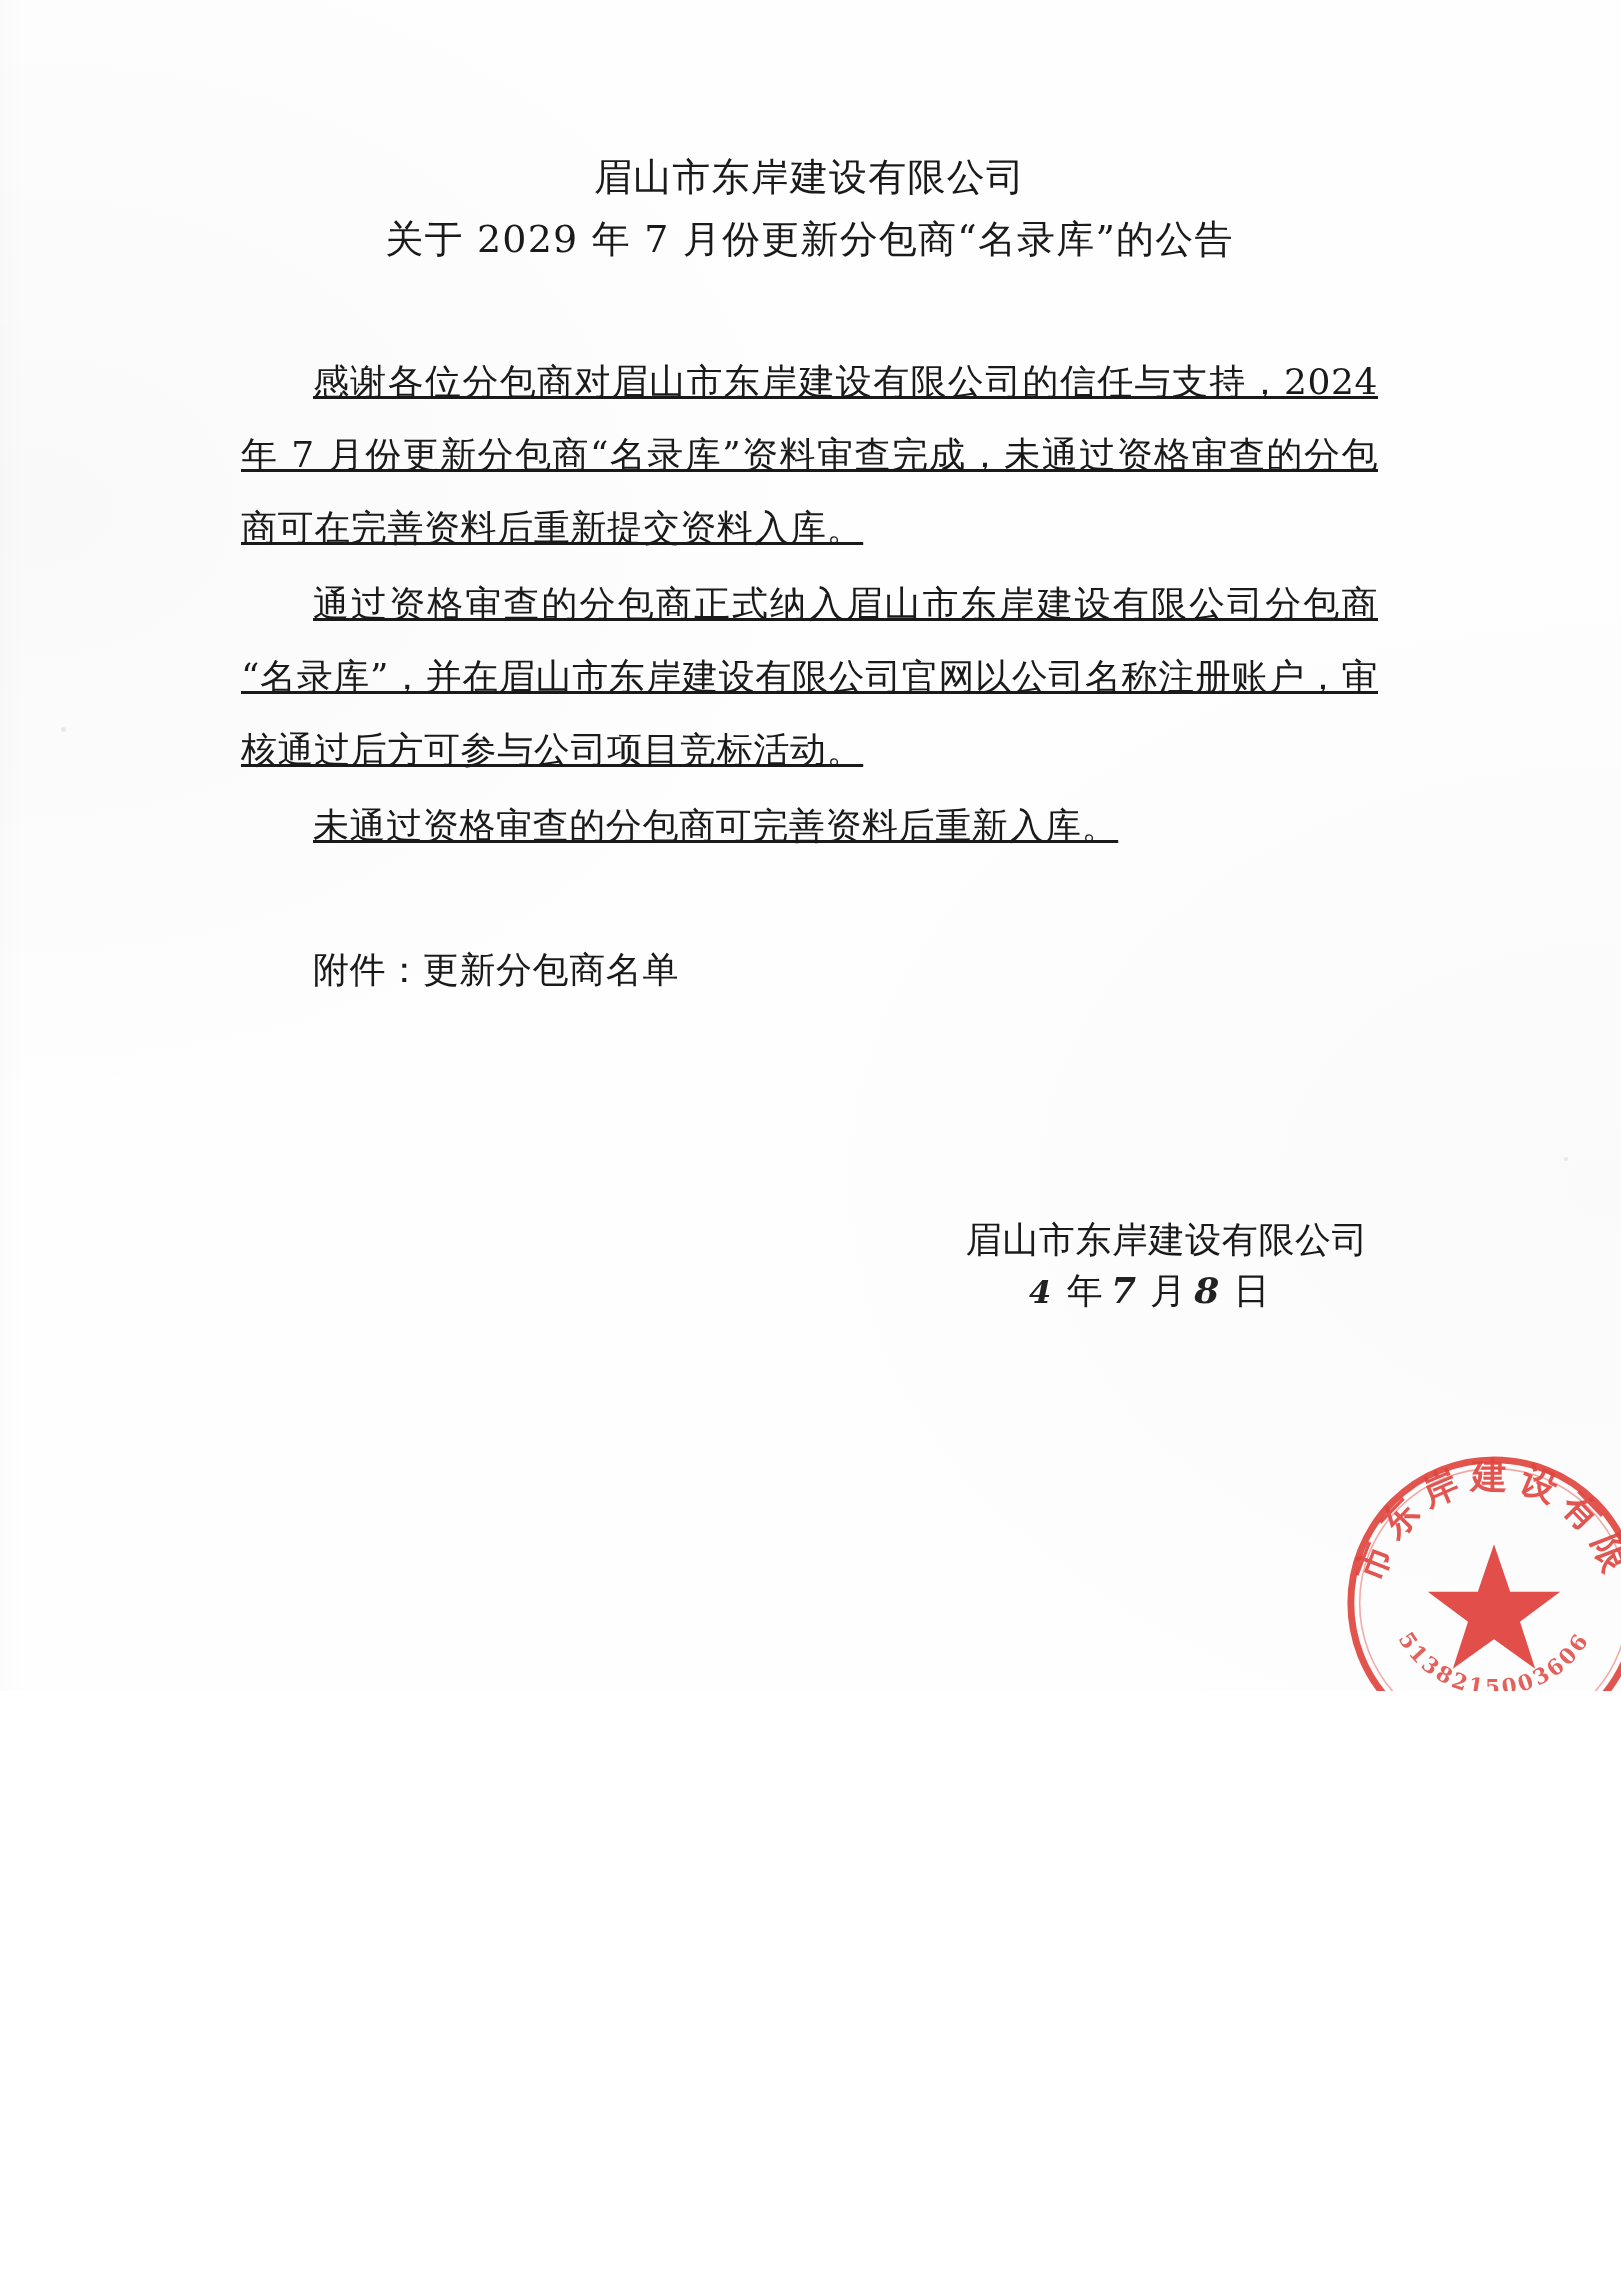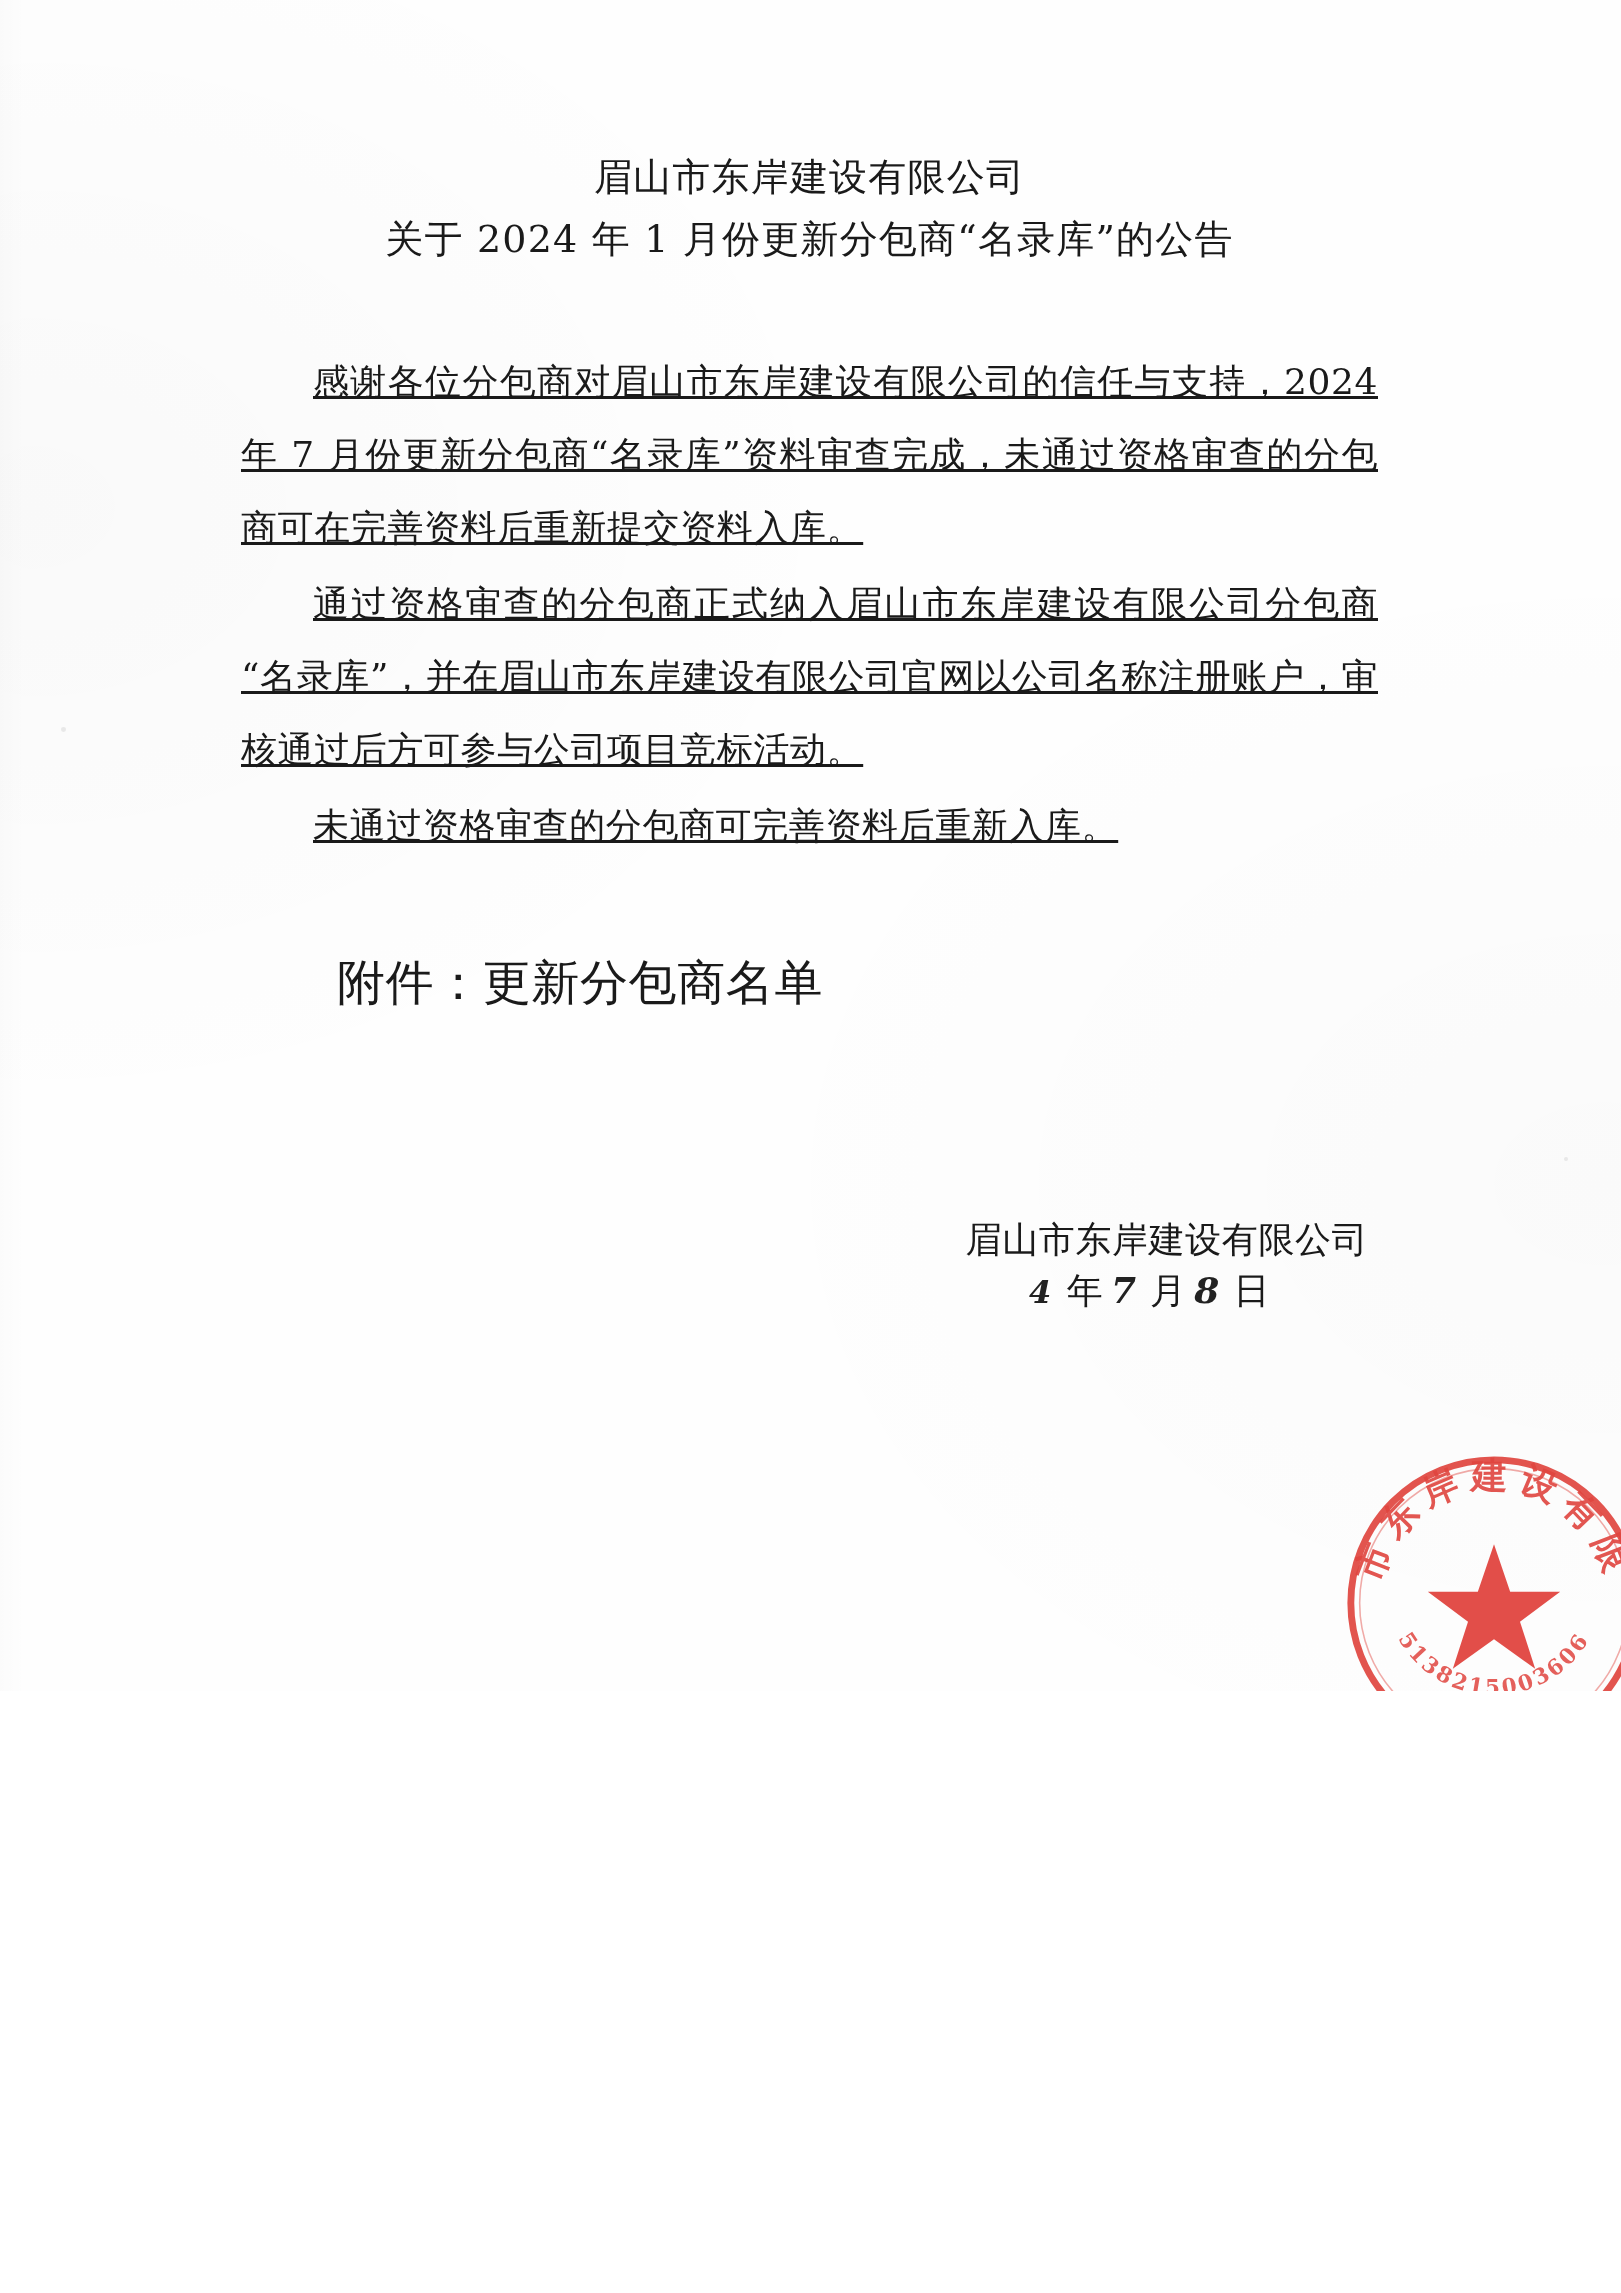--- a/index.html
+++ b/index.html
@@ -64,21 +64,21 @@
     text-indent: 2em;
     margin: 0 0 3.9px 0;
     text-decoration: underline;
   }
   .para.tight {
     margin-bottom: 0;
   }
   .attachment {
     margin-top: 71px;
     text-indent: 2em;
-    font-size: 48px;
+    font-size: 36px;
     line-height: 2.0;
     letter-spacing: 0.6px;
   }
 
   
   .sign-block {
     position: absolute;
     right: 0;
     top: 1068px;
     width: 725px;
@@ -135,21 +135,21 @@
 
   <div class="scan-tint"></div>
   <div class="speck" style="left:61px;top:727px;width:4.9px;height:4.9px;"></div>
   <div class="speck" style="left:1564px;top:1157px;width:3.9px;height:3.9px;"></div>
   <div class="speck" style="left:312px;top:2050px;width:3.9px;height:3.9px;"></div>
 
   <div class="content">
 
     <div class="title-block">
       <div class="title-line">眉山市东岸建设有限公司</div>
-      <div class="title-line">关于 2024 年 1 月份更新分包商“名录库”的公告</div>
+      <div class="title-line">关于 2029 年 7 月份更新分包商“名录库”的公告</div>
     </div>
 
     <div class="body-block">
       <p class="para">感谢各位分包商对眉山市东岸建设有限公司的信任与支持，2024 年 7 月份更新分包商“名录库”资料审查完成，未通过资格审查的分包商可在完善资料后重新提交资料入库。</p>
       <p class="para">通过资格审查的分包商正式纳入眉山市东岸建设有限公司分包商“名录库”，并在眉山市东岸建设有限公司官网以公司名称注册账户，审核通过后方可参与公司项目竞标活动。</p>
       <p class="para tight">未通过资格审查的分包商可完善资料后重新入库。</p>
 
       <div class="attachment">附件：更新分包商名单</div>
     </div>
 

